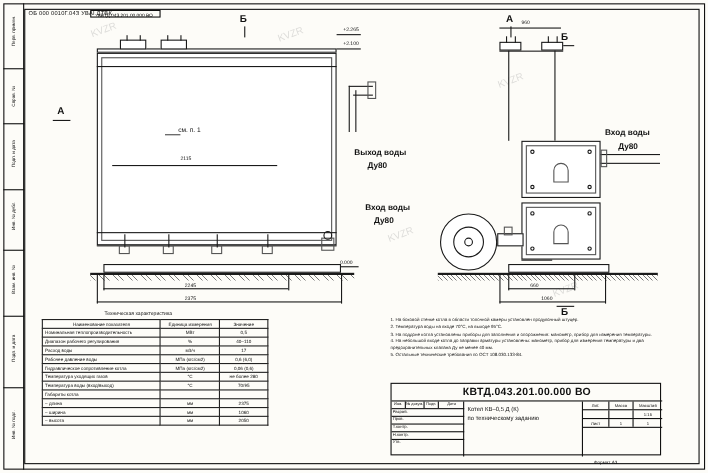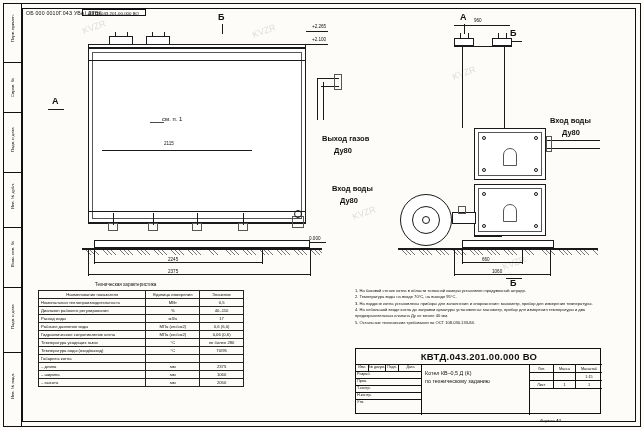--- a/index.html
+++ b/index.html
@@ -381,21 +381,21 @@
     <div class="ln hl" style="left:66px;top:266px;width:222px"></div>
     <div class="dim" style="left:146px;top:261px">2375</div>
     <div class="ln vl" style="left:72px;top:242px;height:14px"></div>
     <div class="ln vl" style="left:240px;top:242px;height:14px"></div>
     <div class="ln vl" style="left:66px;top:242px;height:26px"></div>
     <div class="ln vl" style="left:288px;top:242px;height:26px"></div>
 
     <div class="lbl-b" style="left:310px;top:176px">Вход воды</div>
     <div class="lbl-b" style="left:318px;top:188px">Ду80</div>
 
-    <div class="lbl-b" style="left:300px;top:126px">Выход газов</div>
+    <div class="lbl-b" style="left:300px;top:126px">Выход воды</div>
     <div class="lbl-b" style="left:312px;top:138px">Ду80</div>
 
     <div class="letter" style="left:438px;top:4px">А</div>
     <div class="ln vl" style="left:442px;top:16px;height:10px"></div>
     <div class="letter" style="left:488px;top:20px">Б</div>
     <div class="ln hl" style="left:484px;top:33px;width:16px"></div>
 
     <div class="dim" style="left:452px;top:10px">960</div>
     <div class="ln hl" style="left:432px;top:17px;width:56px"></div>
 

